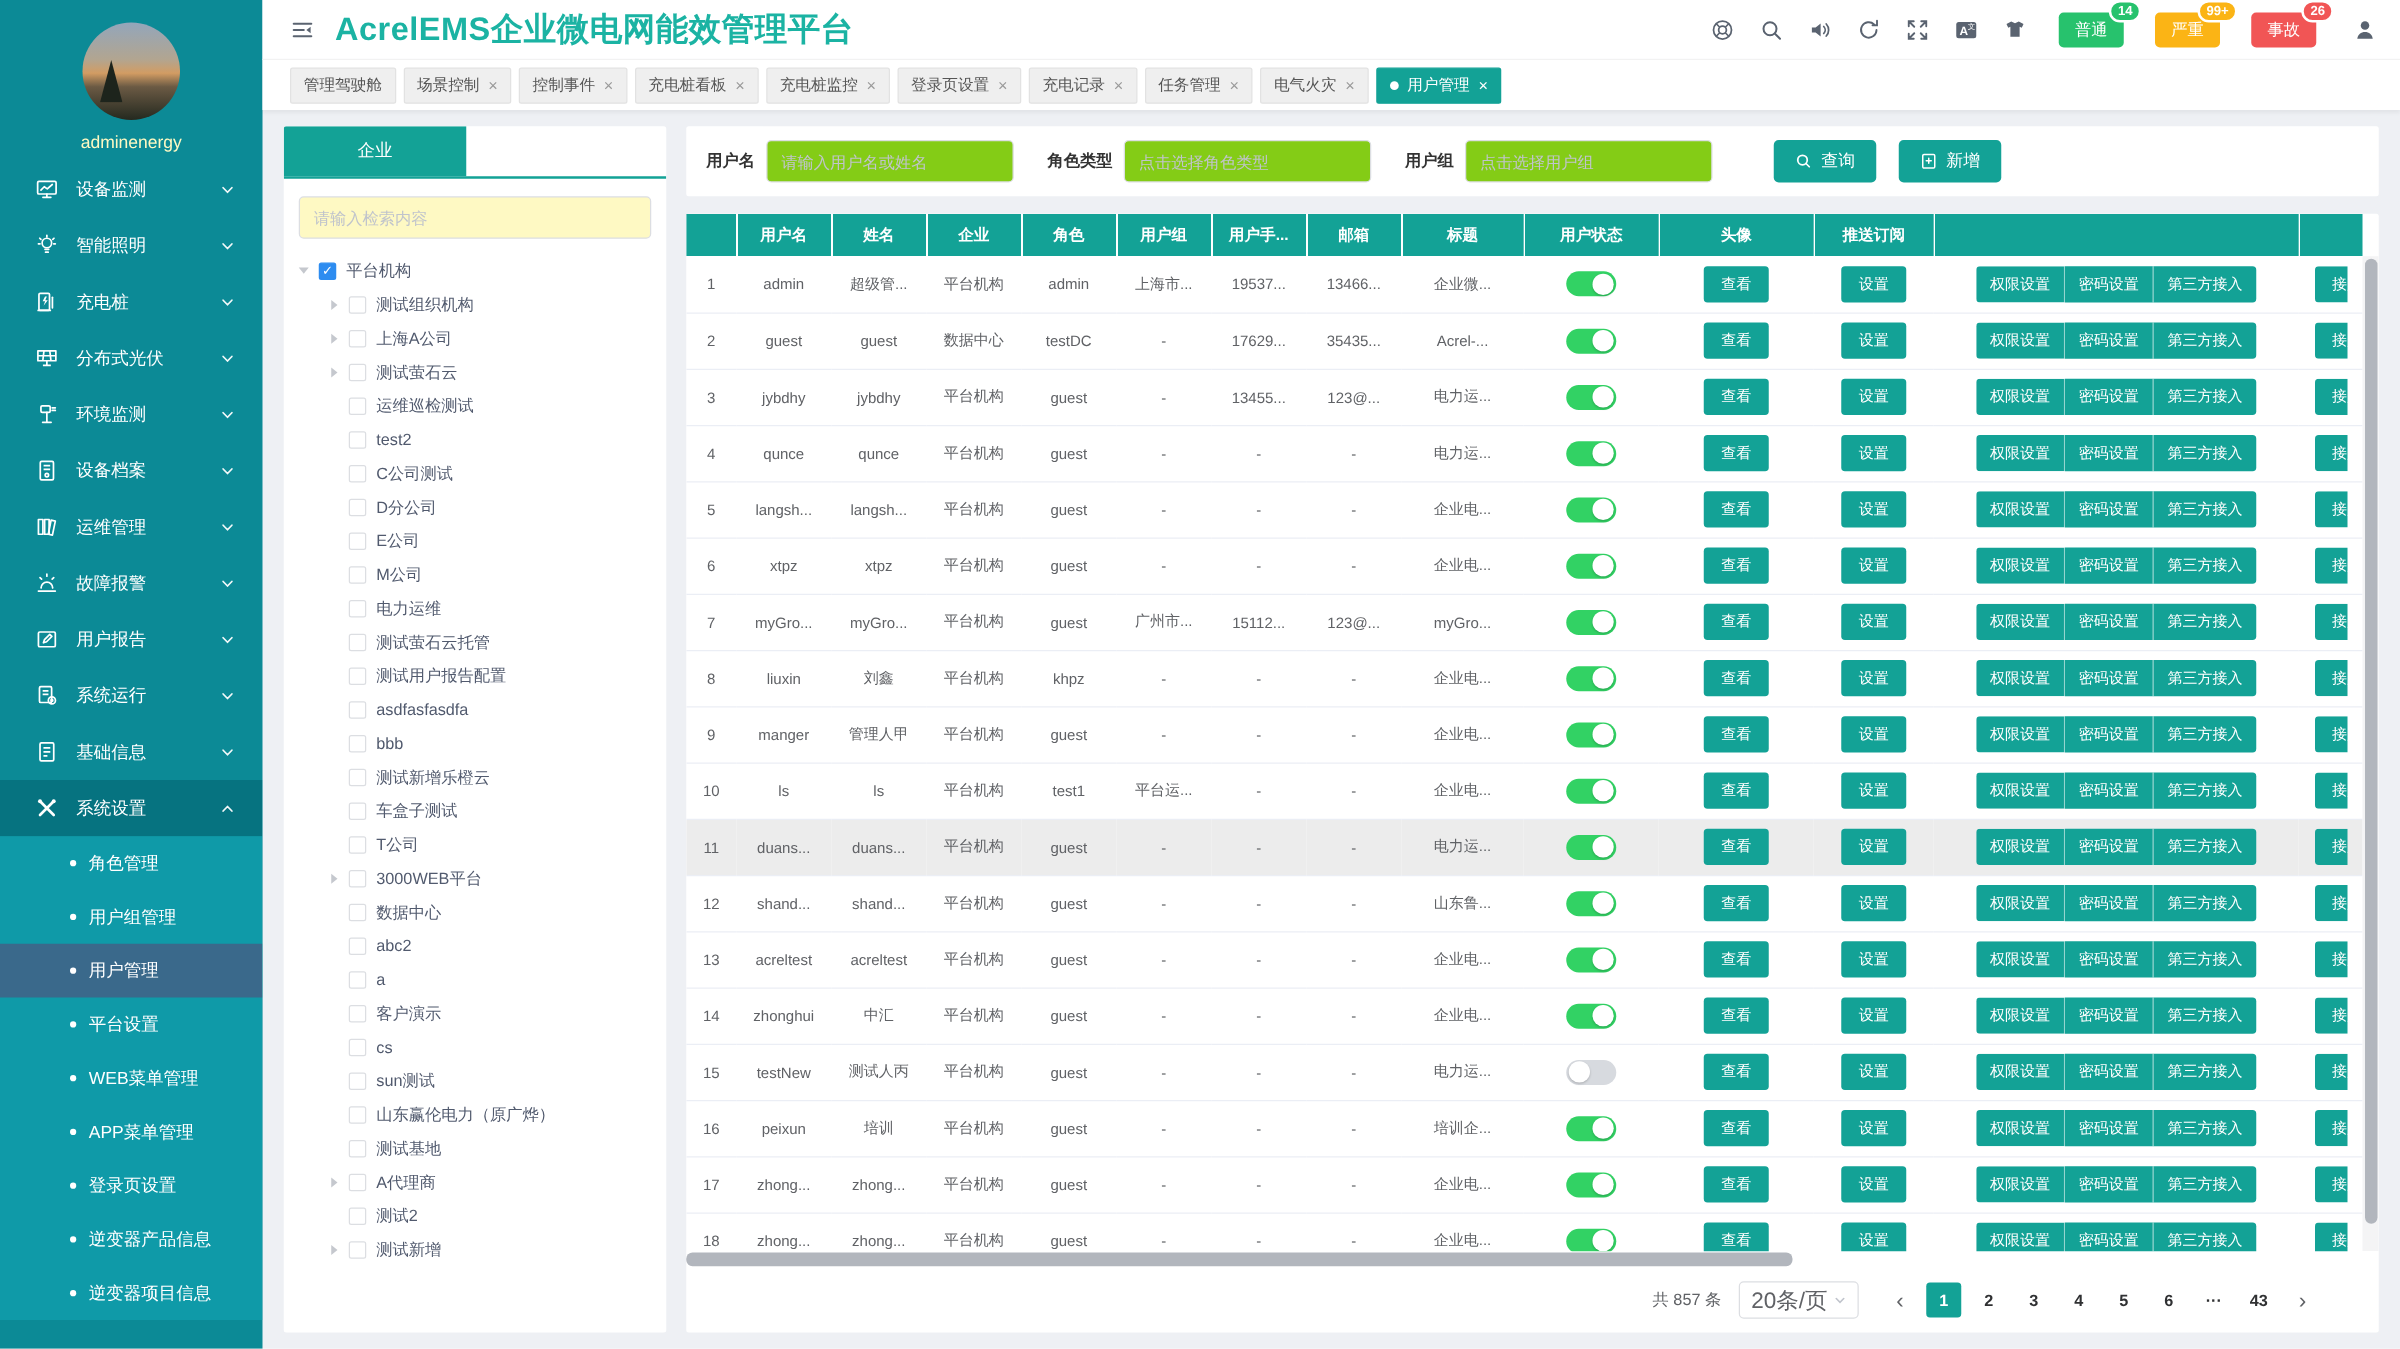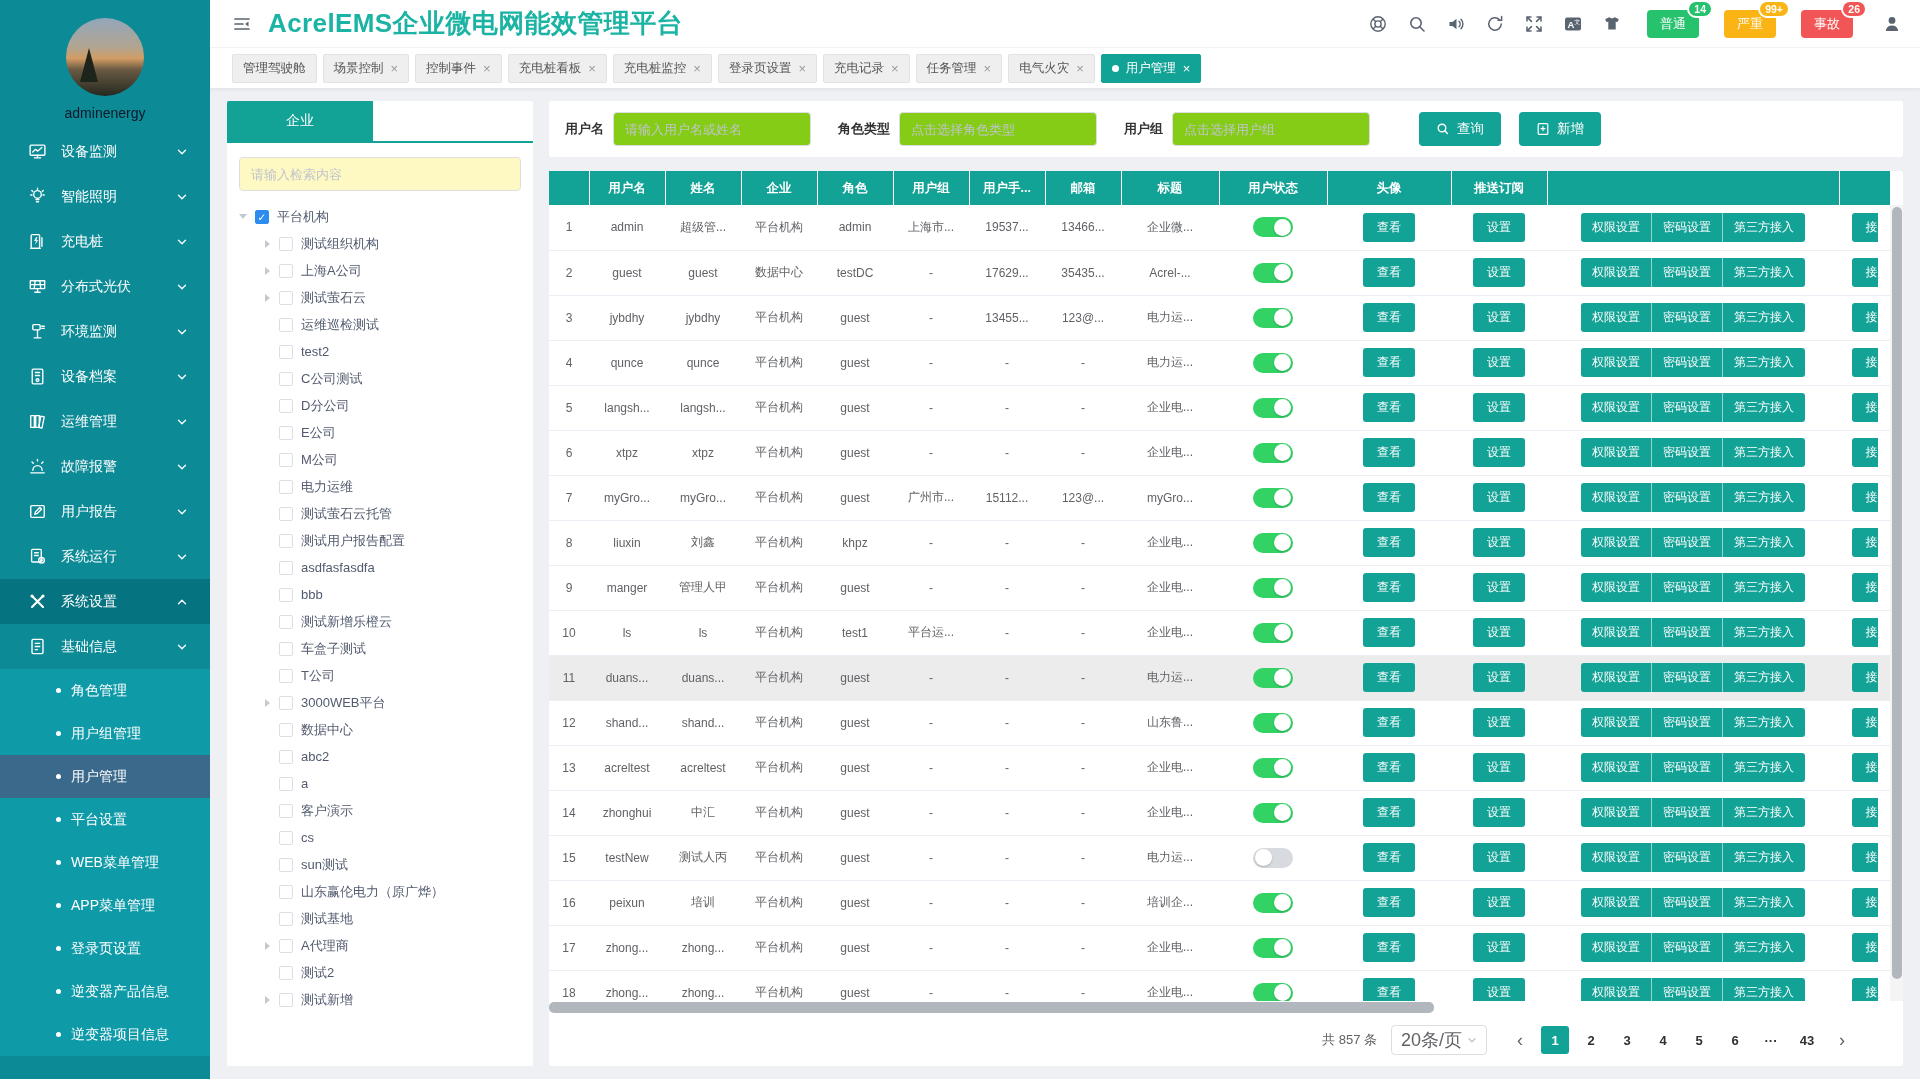--- a/index.html
+++ b/index.html
@@ -12,21 +12,21 @@
      font-family:"Liberation Sans","DejaVu Sans",sans-serif;color:#606266}
 .app{display:flex;width:100%;height:100%}
 
 
 .sidebar{width:210px;background:var(--sidebar);color:#fff;flex-shrink:0;display:flex;flex-direction:column;overflow:hidden}
 .profile{padding:18px 0 8px;text-align:center;flex-shrink:0}
 .avatar{width:78px;height:78px;border-radius:50%;margin:0 auto;overflow:hidden;position:relative;
   background:linear-gradient(180deg,#93a6bb 0%,#b2a590 38%,#d29c63 52%,#6b5a44 66%,#24291f 100%)}
 .avatar::after{content:"";position:absolute;left:8px;bottom:14px;width:30px;height:34px;
   background:#1d241c;clip-path:polygon(50% 0,20% 100%,80% 100%)}
-.username{margin-top:9px;font-size:14px;color:#0f172a}
+.username{margin-top:9px;font-size:14px;color:#fef9c3}
 .menu{flex:1;overflow:hidden}
 .menu-item{height:45px;display:flex;align-items:center;padding:0 22px 0 28px;font-size:14px;cursor:pointer;white-space:nowrap}
 .menu-item.parent-open{background:var(--sidebar-dark)}
 .mi-icon{width:19px;height:19px;margin-right:14px;display:inline-flex;flex-shrink:0}
 .mi-icon svg{width:100%;height:100%}
 .chev{width:12px;height:12px;margin-left:auto;display:inline-flex;opacity:.95}
 .chev svg{width:100%;height:100%}
 .submenu{background:var(--submenu)}
 .sub-item{height:43px;display:flex;align-items:center;padding-left:56px;font-size:14px;cursor:pointer;white-space:nowrap}
 .sub-item .dot{width:5px;height:5px;border-radius:50%;background:#fff;margin-right:10px;flex-shrink:0}
@@ -272,46 +272,46 @@
               <circle cx="12.8" cy="12.6" r="0.7" fill="currentColor"></circle>
             </svg>
           </span>
           <span class="mi-label">系统运行</span>
           <span class="chev">
             <svg viewBox="0 0 12 12" fill="none" stroke="currentColor" stroke-width="1.4" stroke-linecap="round" stroke-linejoin="round">
               <path d="M2.5 4.2L6 7.8l3.5-3.6"></path>
             </svg>
           </span>
         </div>
+        <div class="menu-item">
+          <span class="mi-icon">
+            <svg viewBox="0 0 18 18" fill="none" stroke="currentColor" stroke-width="1.3" stroke-linejoin="round">
+              <rect x="3.8" y="2.2" width="10.4" height="13.6" rx="1"></rect>
+              <path d="M6.4 6h5.2M6.4 9h5.2M6.4 12h3"></path>
+            </svg>
+          </span>
+          <span class="mi-label">基础信息</span>
+          <span class="chev">
+            <svg viewBox="0 0 12 12" fill="none" stroke="currentColor" stroke-width="1.4" stroke-linecap="round" stroke-linejoin="round">
+              <path d="M2.5 4.2L6 7.8l3.5-3.6"></path>
+            </svg>
+          </span>
+        </div>
         <div class="menu-item parent-open">
           <span class="mi-icon">
             <svg viewBox="0 0 18 18" fill="none" stroke="currentColor" stroke-width="2" stroke-linecap="round">
               <path d="M3.8 3.8l10.4 10.4M14.2 3.8L3.8 14.2"></path>
               <circle cx="3.8" cy="3.8" r="1.5" fill="currentColor" stroke="none"></circle>
               <circle cx="14.2" cy="3.8" r="1.5" fill="currentColor" stroke="none"></circle>
             </svg>
           </span>
           <span class="mi-label">系统设置</span>
           <span class="chev">
             <svg viewBox="0 0 12 12" fill="none" stroke="currentColor" stroke-width="1.4" stroke-linecap="round" stroke-linejoin="round">
               <path d="M2.5 7.8L6 4.2l3.5 3.6"></path>
-            </svg>
-          </span>
-        </div>
-        <div class="menu-item">
-          <span class="mi-icon">
-            <svg viewBox="0 0 18 18" fill="none" stroke="currentColor" stroke-width="1.3" stroke-linejoin="round">
-              <rect x="3.8" y="2.2" width="10.4" height="13.6" rx="1"></rect>
-              <path d="M6.4 6h5.2M6.4 9h5.2M6.4 12h3"></path>
-            </svg>
-          </span>
-          <span class="mi-label">基础信息</span>
-          <span class="chev">
-            <svg viewBox="0 0 12 12" fill="none" stroke="currentColor" stroke-width="1.4" stroke-linecap="round" stroke-linejoin="round">
-              <path d="M2.5 4.2L6 7.8l3.5-3.6"></path>
             </svg>
           </span>
         </div>
         <div class="submenu">
           <div class="sub-item">
             <span class="dot"></span>
             <span>角色管理</span>
           </div>
           <div class="sub-item">
             <span class="dot"></span>

